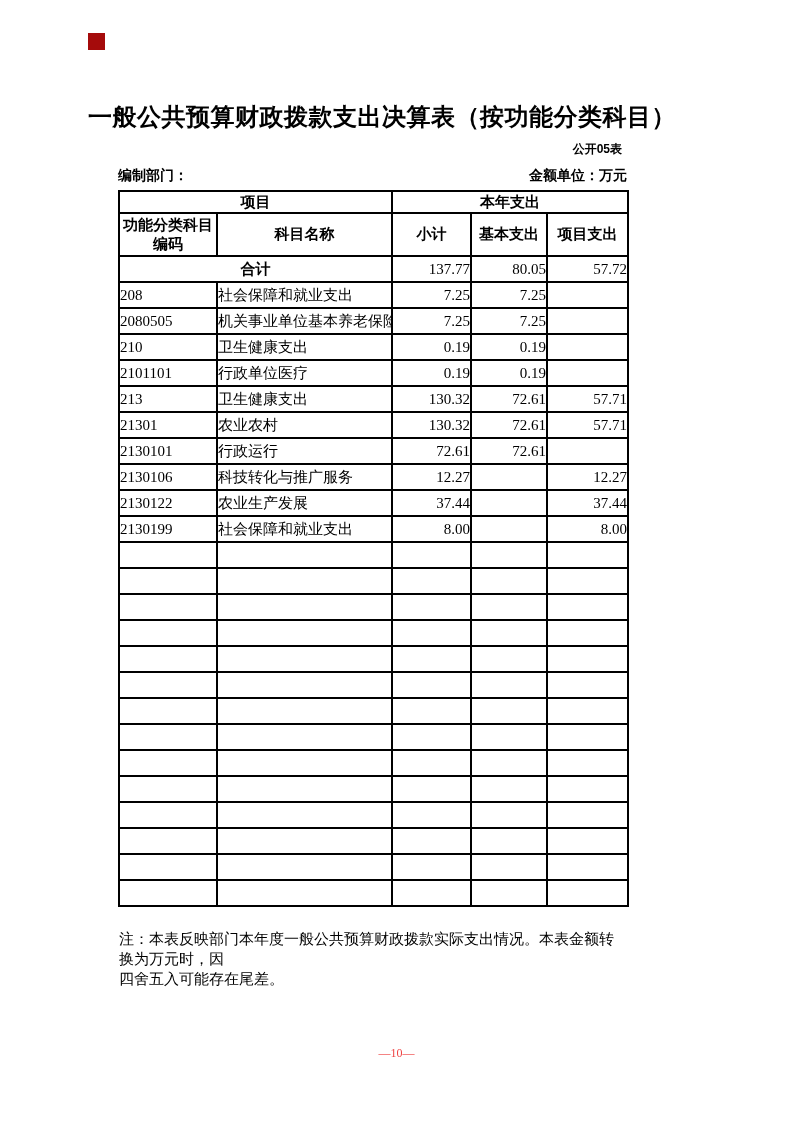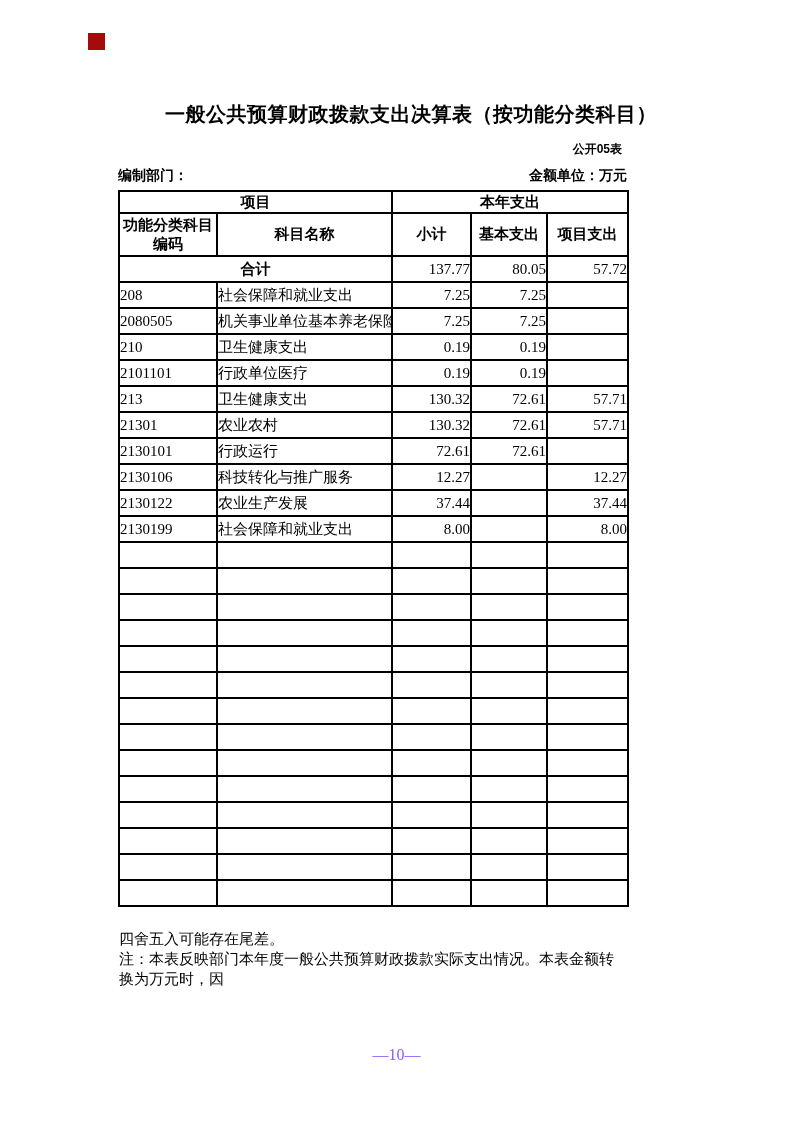--- a/index.html
+++ b/index.html
@@ -6,23 +6,23 @@
   .page {
     position:relative; width:793px; height:1122px; margin:0 auto;
     background:#ffffff; color:#000;
     font-family:"Liberation Serif","DejaVu Serif",serif;
     overflow:hidden;
   }
   .red-marker { position:absolute; left:88px; top:33px; width:17px; height:17px; background:#a50b0b; }
   .content { position:absolute; left:118px; top:0; width:509px; height:1000px; }
   .title {
     position:absolute; top:101px; left:-30px; width:569px; margin:0; padding:0;
-    text-align:right; white-space:nowrap;
+    text-align:center; white-space:nowrap;
     font-family:Liberation Serif, serif;
-    font-size:20px; font-weight:700; letter-spacing:0.5px;
+    font-size:24px; font-weight:700; letter-spacing:0.5px;
   }
   .table-code {
     position:absolute; top:141px; right:5px;
     font-family:"Liberation Sans","DejaVu Sans",sans-serif;
     font-size:12px; font-weight:700;
   }
   .meta-row {
     position:absolute; top:167px; left:0; width:100%;
     display:flex; justify-content:space-between;
     font-family:"Liberation Sans","DejaVu Sans",sans-serif;
@@ -50,21 +50,21 @@
   }
   .cell-code { text-align:left; padding-left:4px; }
   .cell-name { text-align:left; padding-left:5px; white-space:nowrap; }
   .cell-num  { text-align:right; padding-right:9px; }
   .note {
     position:absolute; top:929px; left:1px; width:506px;
     font-size:15px; line-height:20px; text-align:left;
   }
   .page-number {
     position:absolute; top:1046px; left:0; width:100%;
-    text-align:center; font-size:16px; color:#8b5cf6;
+    text-align:center; font-size:12px; color:#ef4444;
   }
 </style>
 </head>
 <body>
 
 <div class="page">
   <div class="red-marker" style="background: rgb(165, 11, 11);"></div>
 
   <div class="content">
     <h1 class="title">一般公共预算财政拨款支出决算表（按功能分类科目）</h1>
@@ -269,19 +269,19 @@
             <td class="cell-code"></td>
             <td class="cell-name"></td>
             <td class="cell-num"></td>
             <td class="cell-num"></td>
             <td class="cell-num"></td>
           </tr>
         </tbody>
     </table>
 
     <div class="note">
+      <div>注：本表反映部门本年度一般公共预算财政拨款实际支出情况。本表金额转换为万元时，因</div>
       <div>四舍五入可能存在尾差。</div>
-      <div>注：本表反映部门本年度一般公共预算财政拨款实际支出情况。本表金额转换为万元时，因</div>
     </div>
   </div>
 
   <div class="page-number">—10—</div>
 </div>
 
 </body></html>

